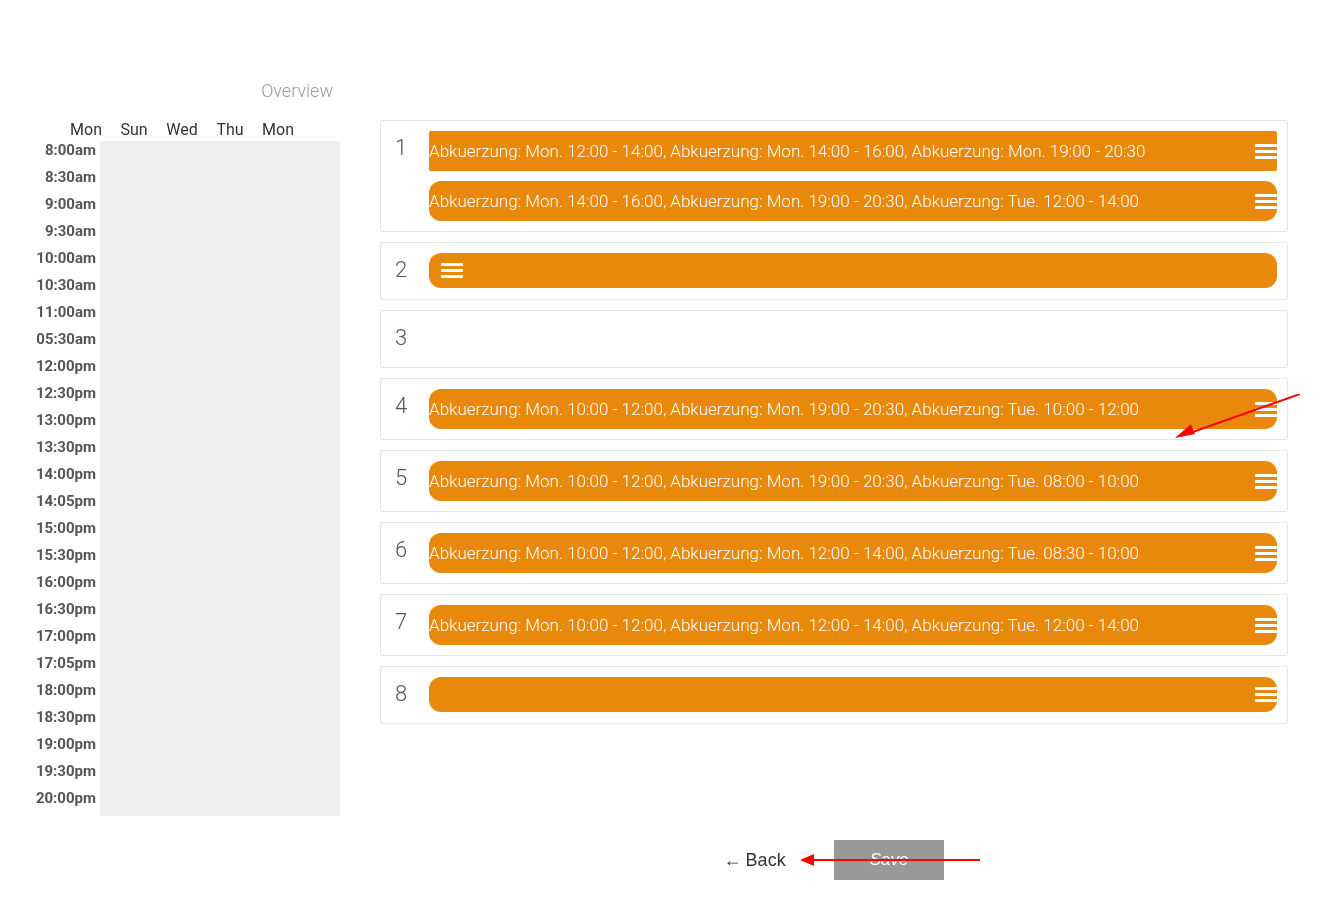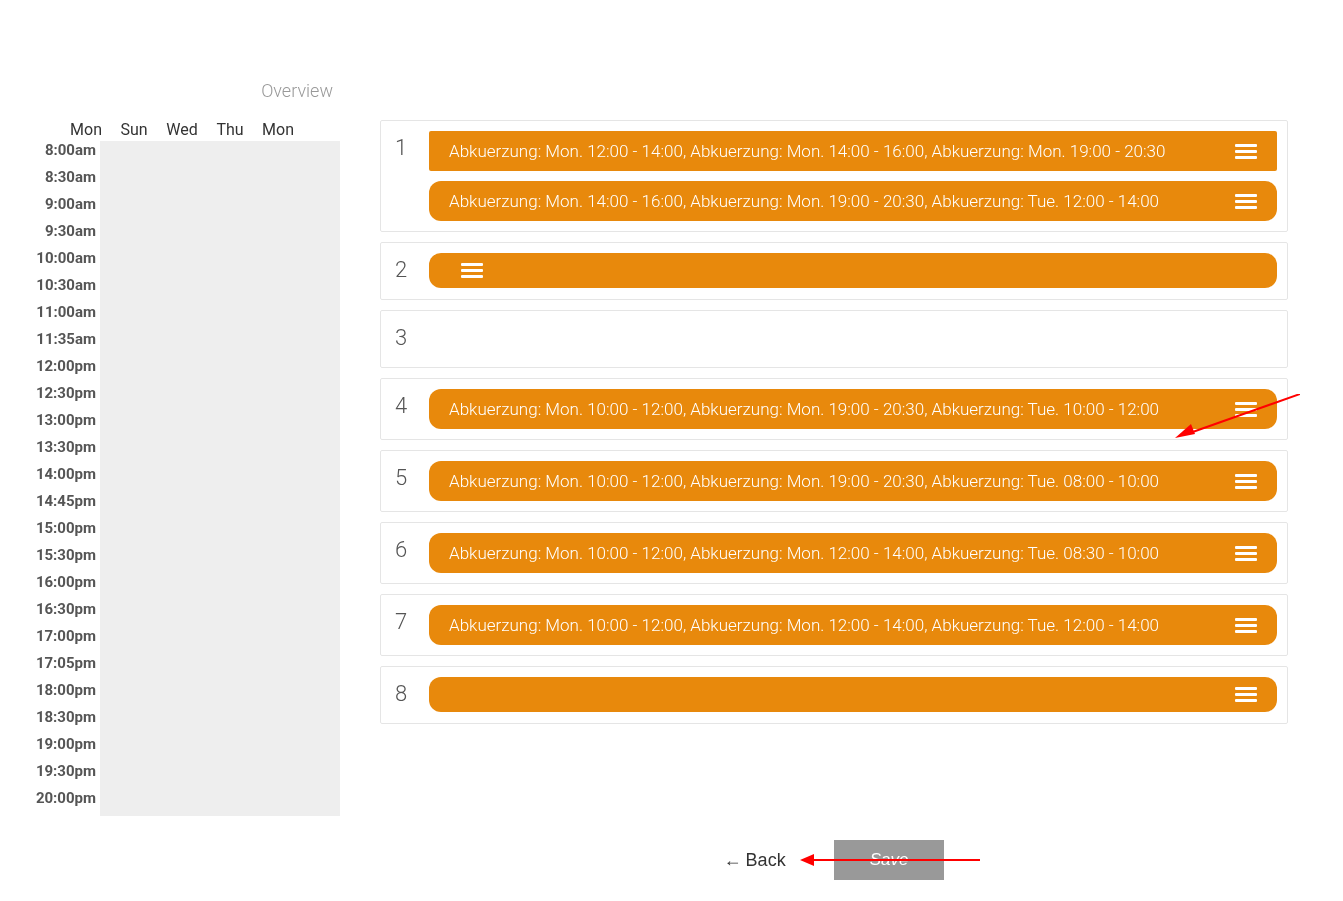--- a/index.html
+++ b/index.html
@@ -97,21 +97,21 @@
       left: 14px;
       top: 14px;
       font-size: 22px;
       color: #555;
       font-weight: 300;
     }
     .package-chip {
       background: #e8890c;
       color: #fff;
       border-radius: 2px;
-      padding: 10px 20px;
+      padding: 10px 0;
       margin-bottom: 10px;
       display: flex;
       align-items: center;
       font-size: 17px;
       font-weight: 300;
       cursor: move;
     }
     .package-chip:last-child {
       margin-bottom: 0;
       border-radius: 12px;
@@ -202,27 +202,27 @@
       </div>
     <div class="calendar-body">
       <div class="time-col" id="time-col">
           <div class="time-cell">8:00am</div>
           <div class="time-cell">8:30am</div>
           <div class="time-cell">9:00am</div>
           <div class="time-cell">9:30am</div>
           <div class="time-cell">10:00am</div>
           <div class="time-cell">10:30am</div>
           <div class="time-cell">11:00am</div>
-          <div class="time-cell">11:35am</div>
+          <div class="time-cell">05:30am</div>
           <div class="time-cell">12:00pm</div>
           <div class="time-cell">12:30pm</div>
           <div class="time-cell">13:00pm</div>
           <div class="time-cell">13:30pm</div>
           <div class="time-cell">14:00pm</div>
-          <div class="time-cell">14:45pm</div>
+          <div class="time-cell">14:05pm</div>
           <div class="time-cell">15:00pm</div>
           <div class="time-cell">15:30pm</div>
           <div class="time-cell">16:00pm</div>
           <div class="time-cell">16:30pm</div>
           <div class="time-cell">17:00pm</div>
           <div class="time-cell">17:05pm</div>
           <div class="time-cell">18:00pm</div>
           <div class="time-cell">18:30pm</div>
           <div class="time-cell">19:00pm</div>
           <div class="time-cell">19:30pm</div>

